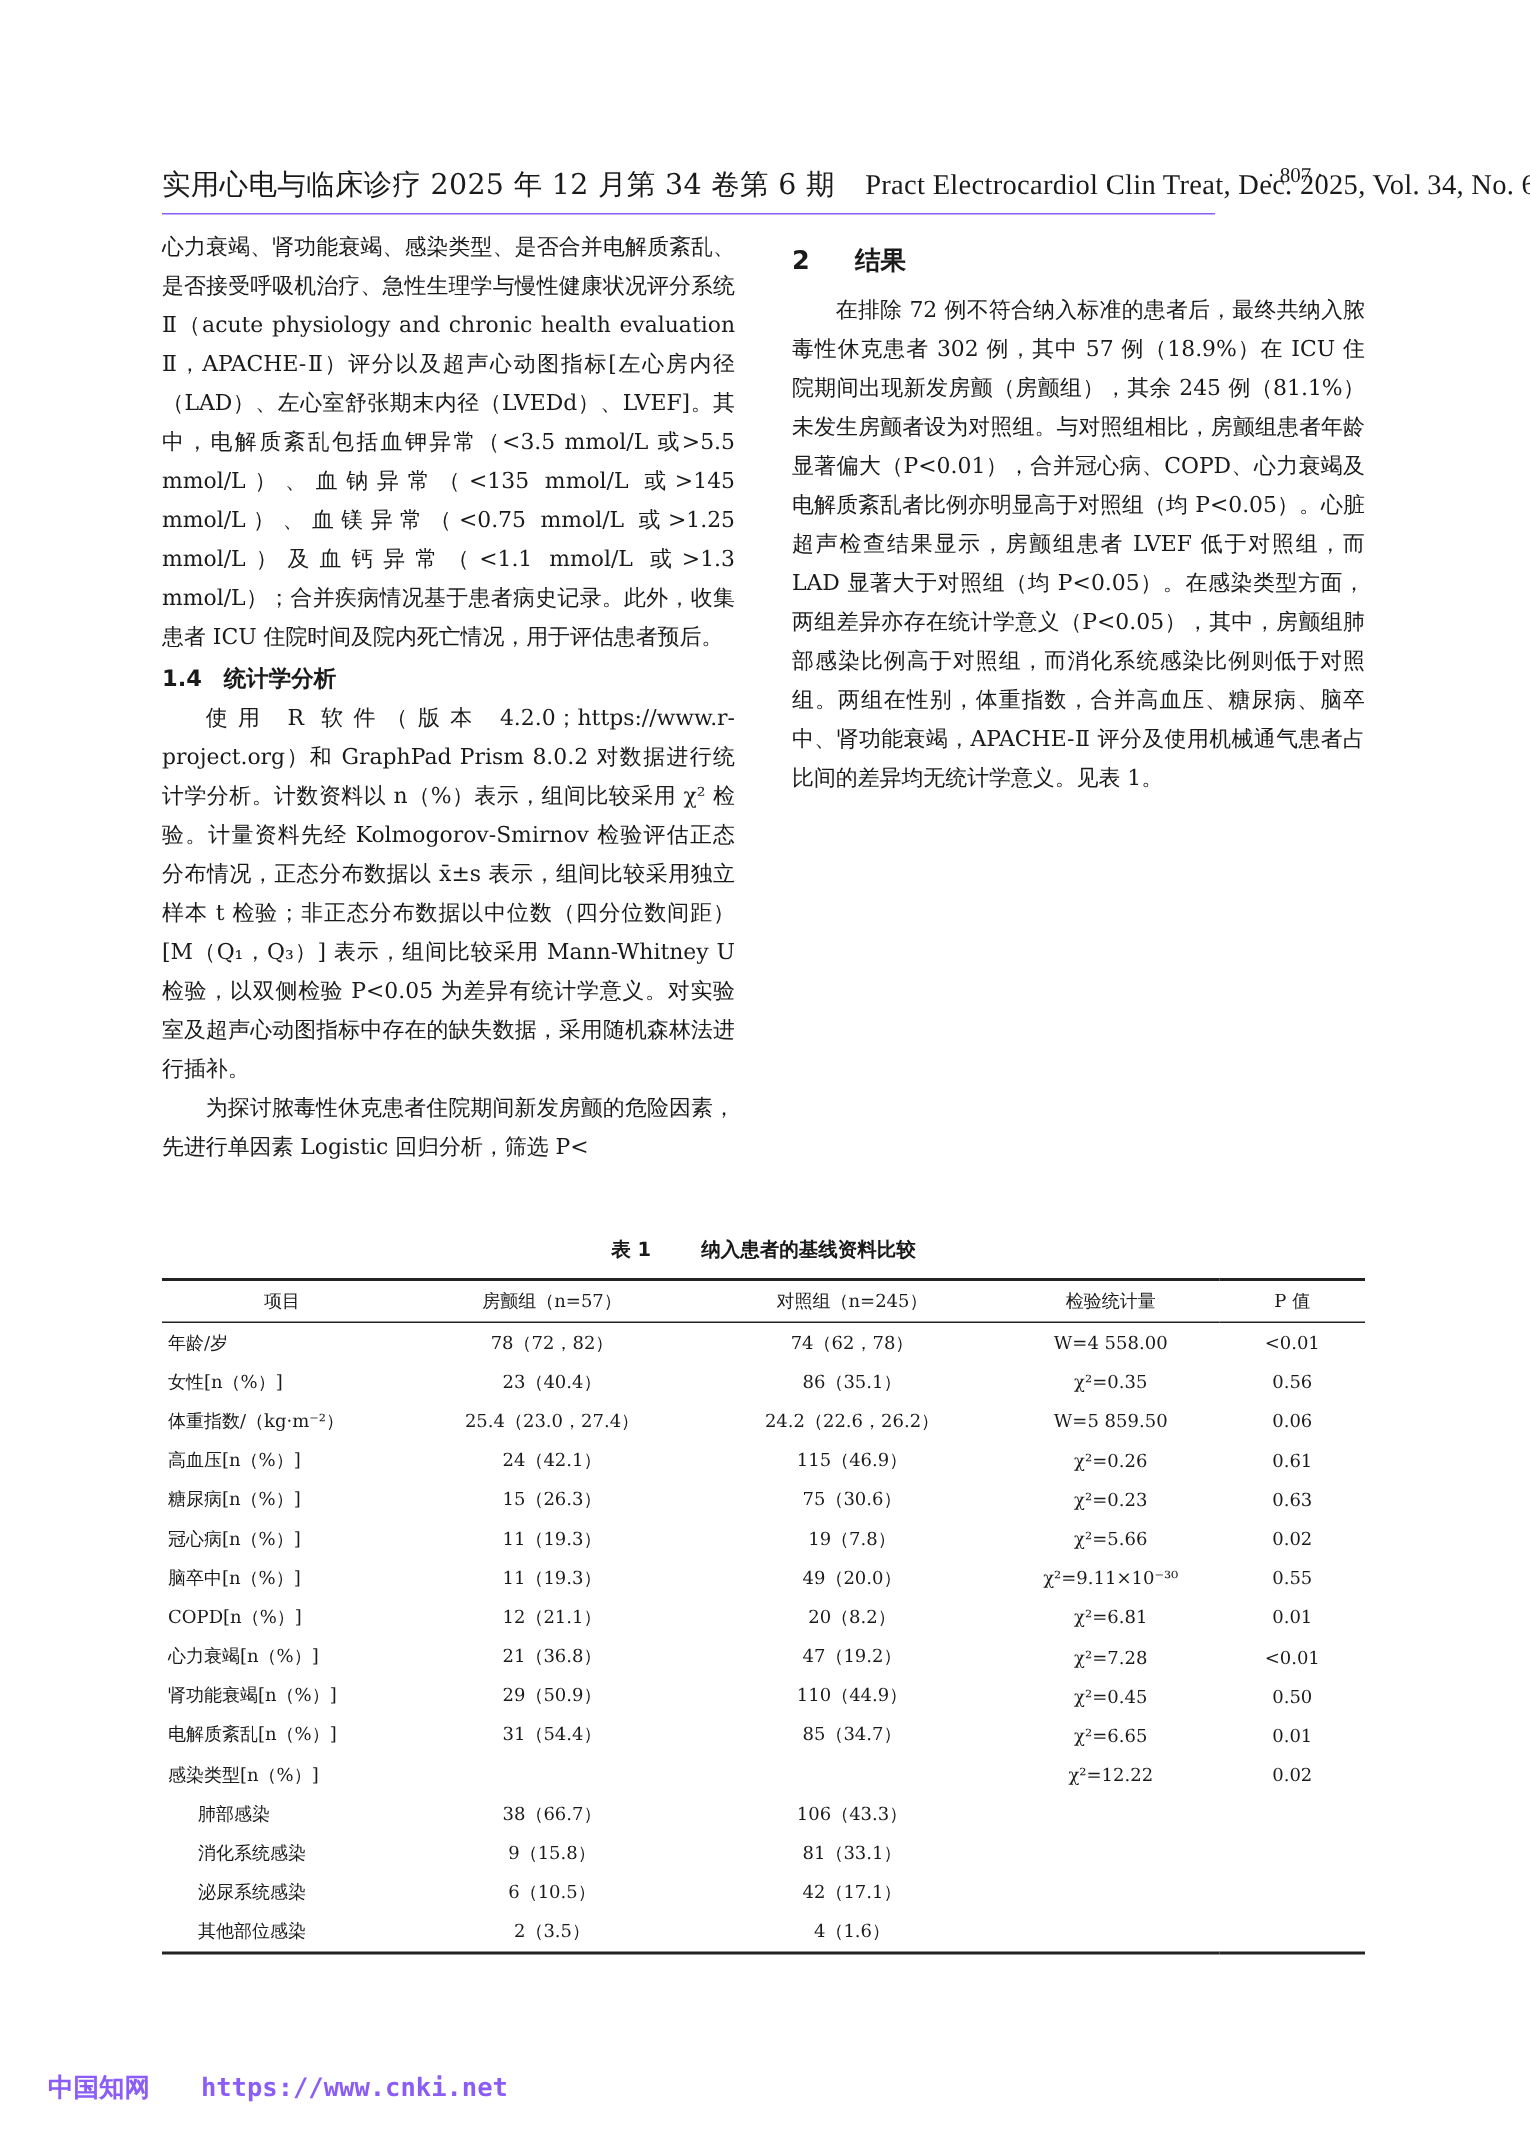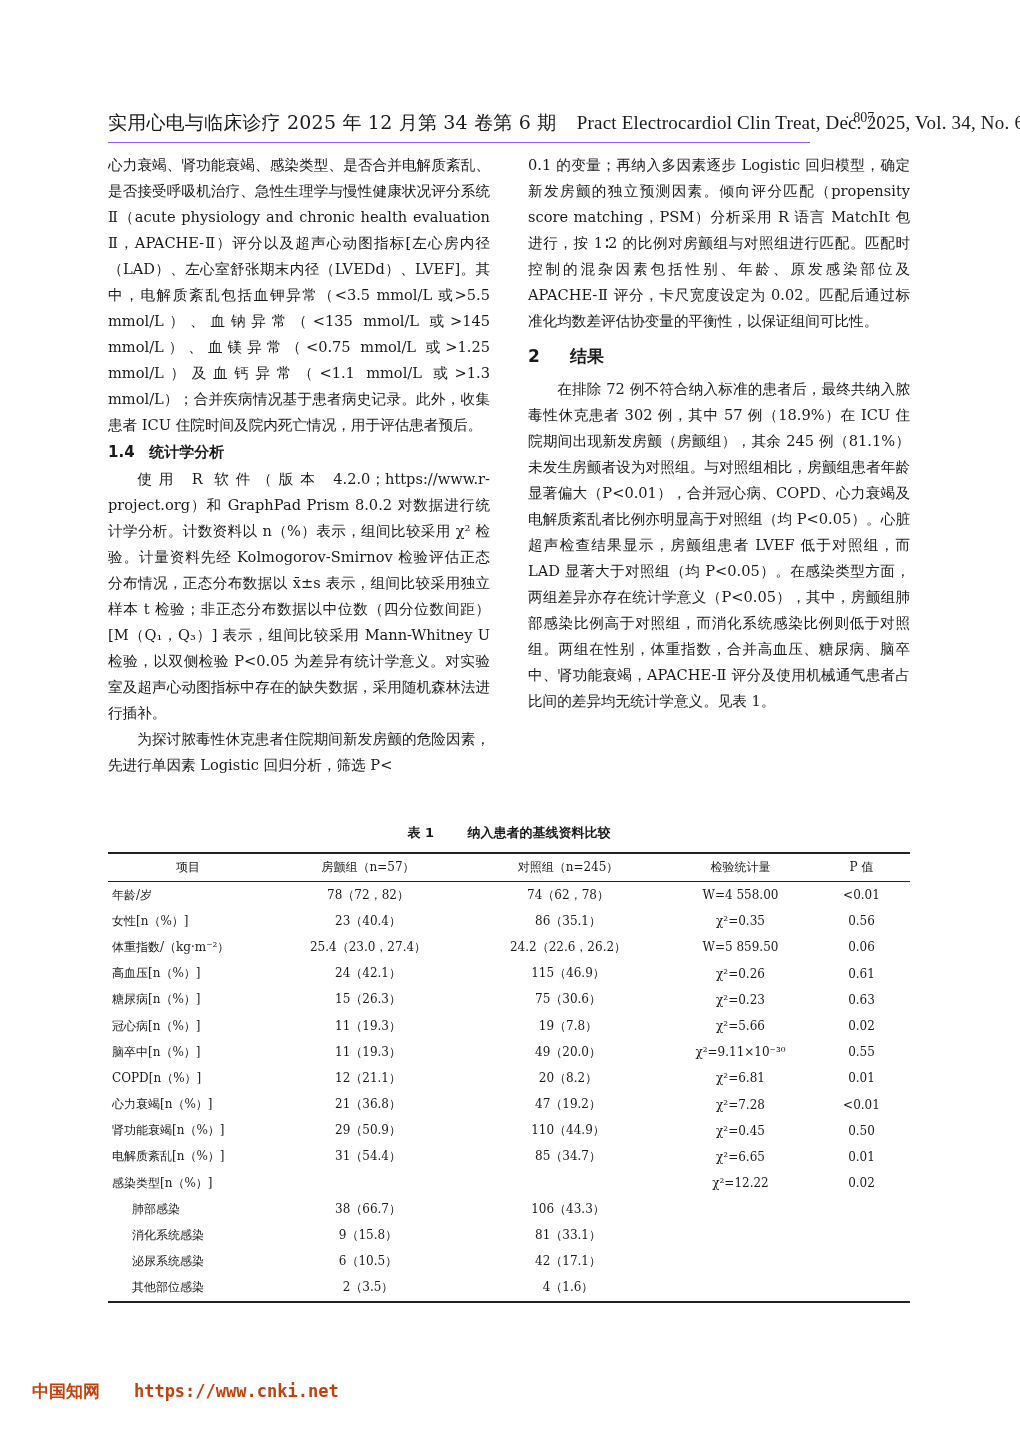--- a/index.html
+++ b/index.html
@@ -45,21 +45,21 @@
     border-top: 2.2px solid #222; border-bottom: 1.2px solid #222;
   }
   table.data tbody td { height: 26.2px; padding: 0; }
   table.data tbody tr:last-child td { border-bottom: 2.2px solid #222; }
   table.data td.c0 { text-align: left; padding-left: 4px; }
   table.data td.c0.sub { padding-left: 24px; }
   table.data td.c1, table.data td.c2, table.data td.c3, table.data td.c4 { text-align: center; }
   .col-w0 { width: 160px; } .col-w1 { width: 200px; } .col-w2 { width: 200px; } .col-w3 { width: 145px; } .col-w4 { width: 97px; }
 
   .watermark {
-    position: absolute; left: 32px; top: 1380px; font-size: 17px; color: #c2410c;
+    position: absolute; left: 32px; top: 1380px; font-size: 17px; color: #8b5cf6;
     font-weight: bold; white-space: nowrap; font-family: "DejaVu Sans", sans-serif;
   }
   .watermark .url { margin-left: 28px; font-family: "DejaVu Sans Mono", monospace; }
 </style>
 </head>
 <body>
 
 <div class="header">
   <span>
     <span>实用心电与临床诊疗 2025 年 12 月第 34 卷第 6 期</span>
@@ -72,21 +72,20 @@
   <p>心力衰竭、肾功能衰竭、感染类型、是否合并电解质紊乱、是否接受呼吸机治疗、急性生理学与慢性健康状况评分系统 Ⅱ（acute physiology and chronic health evaluation Ⅱ，APACHE-Ⅱ）评分以及超声心动图指标[左心房内径（LAD）、左心室舒张期末内径（LVEDd）、LVEF]。其中，电解质紊乱包括血钾异常（&lt;3.5 mmol/L 或&gt;5.5 mmol/L）、血钠异常（&lt;135 mmol/L 或&gt;145 mmol/L）、血镁异常（&lt;0.75 mmol/L 或&gt;1.25 mmol/L）及血钙异常（&lt;1.1 mmol/L 或&gt;1.3 mmol/L）；合并疾病情况基于患者病史记录。此外，收集患者 ICU 住院时间及院内死亡情况，用于评估患者预后。</p>
   <div class="h2">
     <span class="num">1.4</span>
     <span>统计学分析</span>
   </div>
   <p class="indent">使用 R 软件（版本 4.2.0；https://www.r-project.org）和 GraphPad Prism 8.0.2 对数据进行统计学分析。计数资料以 n（%）表示，组间比较采用 χ² 检验。计量资料先经 Kolmogorov-Smirnov 检验评估正态分布情况，正态分布数据以 x̄±s 表示，组间比较采用独立样本 t 检验；非正态分布数据以中位数（四分位数间距）[M（Q₁，Q₃）] 表示，组间比较采用 Mann-Whitney U 检验，以双侧检验 P&lt;0.05 为差异有统计学意义。对实验室及超声心动图指标中存在的缺失数据，采用随机森林法进行插补。</p>
   <p class="indent">为探讨脓毒性休克患者住院期间新发房颤的危险因素，先进行单因素 Logistic 回归分析，筛选 P&lt;</p>
 </div>
 
 <div class="col col-right">
-  <p>0.1 的变量；再纳入多因素逐步 Logistic 回归模型，确定新发房颤的独立预测因素。倾向评分匹配（propensity score matching，PSM）分析采用 R 语言 MatchIt 包进行，按 1∶2 的比例对房颤组与对照组进行匹配。匹配时控制的混杂因素包括性别、年龄、原发感染部位及 APACHE-Ⅱ 评分，卡尺宽度设定为 0.02。匹配后通过标准化均数差评估协变量的平衡性，以保证组间可比性。</p>
   <div class="h2 big">
     <span class="num">2</span>
     <span>结果</span>
   </div>
   <p class="indent">在排除 72 例不符合纳入标准的患者后，最终共纳入脓毒性休克患者 302 例，其中 57 例（18.9%）在 ICU 住院期间出现新发房颤（房颤组），其余 245 例（81.1%）未发生房颤者设为对照组。与对照组相比，房颤组患者年龄显著偏大（P&lt;0.01），合并冠心病、COPD、心力衰竭及电解质紊乱者比例亦明显高于对照组（均 P&lt;0.05）。心脏超声检查结果显示，房颤组患者 LVEF 低于对照组，而 LAD 显著大于对照组（均 P&lt;0.05）。在感染类型方面，两组差异亦存在统计学意义（P&lt;0.05），其中，房颤组肺部感染比例高于对照组，而消化系统感染比例则低于对照组。两组在性别，体重指数，合并高血压、糖尿病、脑卒中、肾功能衰竭，APACHE-Ⅱ 评分及使用机械通气患者占比间的差异均无统计学意义。见表 1。</p>
 </div>
 
 <div class="table-caption">
   <span class="cap-num">表 1</span>
   <span>纳入患者的基线资料比较</span>

